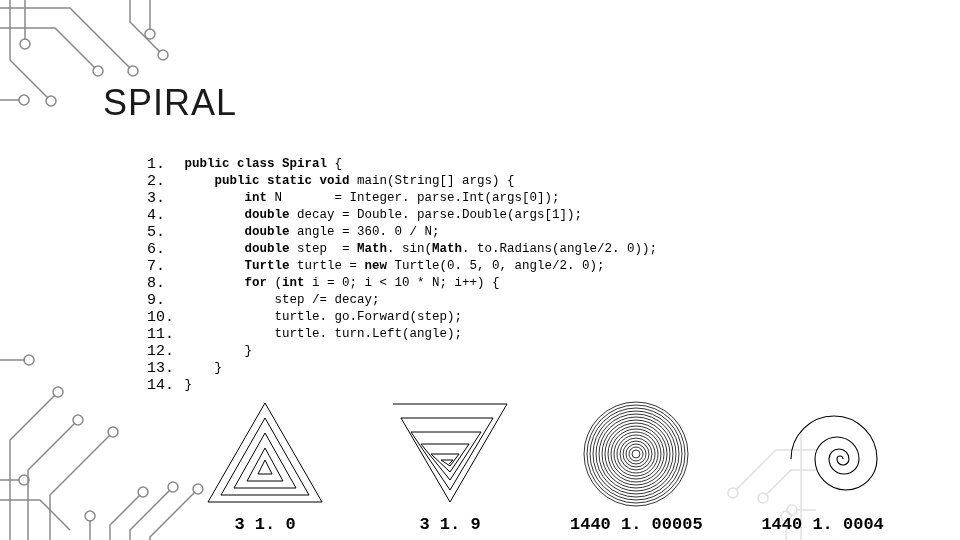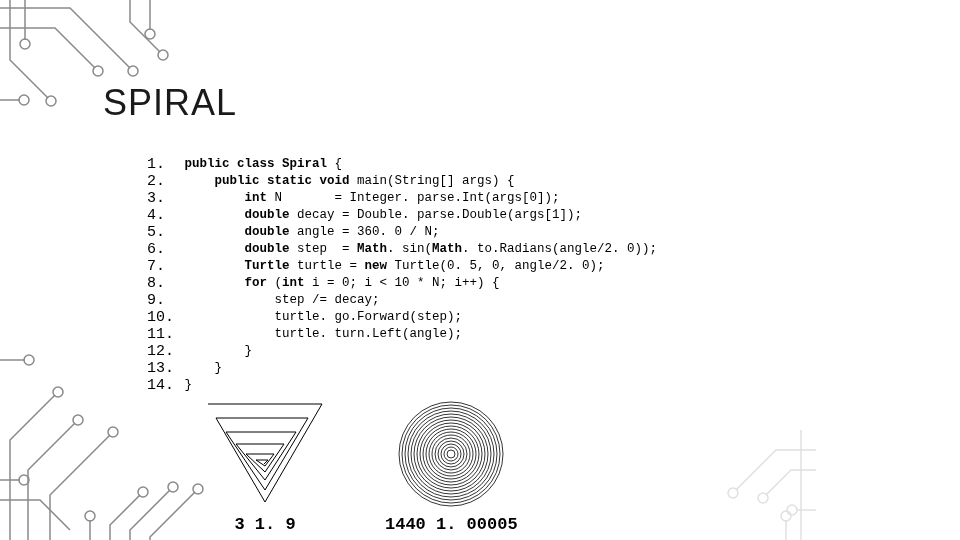--- a/index.html
+++ b/index.html
@@ -81,20 +81,34 @@
         <path d="M105 10 L105 120"></path>
       </g>
     </svg>
   </div>
 
   <h1 class="title">SPIRAL</h1>
 
   <div class="code" id="code"><div><span class="lineno">1.</span> <span class="kw">public class </span><span class="kw">Spiral</span> {</div><div><span class="lineno">2.</span>     <span class="kw">public static void </span>main(String[] args) {</div><div><span class="lineno">3.</span>         <span class="kw">int </span>N       = Integer. parse.Int(args[0]);</div><div><span class="lineno">4.</span>         <span class="kw">double </span>decay = Double. parse.Double(args[1]);</div><div><span class="lineno">5.</span>         <span class="kw">double </span>angle = 360. 0 / N;</div><div><span class="lineno">6.</span>         <span class="kw">double </span>step  = <span class="kw">Math</span>. sin(<span class="kw">Math</span>. to.Radians(angle/2. 0));</div><div><span class="lineno">7.</span>         <span class="kw">Turtle </span>turtle = <span class="kw">new </span>Turtle(0. 5, 0, angle/2. 0);</div><div><span class="lineno">8.</span>         <span class="kw">for </span>(<span class="kw">int </span>i = 0; i &lt; 10 * N; i++) {</div><div><span class="lineno">9.</span>             step /= decay;</div><div><span class="lineno">10.</span>             turtle. go.Forward(step);</div><div><span class="lineno">11.</span>             turtle. turn.Left(angle);</div><div><span class="lineno">12.</span>         }</div><div><span class="lineno">13.</span>     }</div><div><span class="lineno">14.</span> }</div></div>
 
   <div class="examples">
+    <div class="example">
+      <div class="figure">
+        <svg width="120" height="108" viewBox="0 0 120 108">
+          <g stroke="#000" stroke-width="1" fill="none">
+            <polygon points="60,3 117,102 3,102"></polygon>
+            <polygon points="60,18 104,95 16,95"></polygon>
+            <polygon points="60,33 91,88 29,88"></polygon>
+            <polygon points="60,48 78,81 42,81"></polygon>
+            <polygon points="60,60 67,74 53,74"></polygon>
+          </g>
+        </svg>
+      </div>
+      <div class="caption">3 1. 0</div>
+    </div>
 
     <div class="example">
       <div class="figure">
         <svg width="118" height="104" viewBox="0 0 118 104">
           <g stroke="#000" stroke-width="1" fill="none">
             <path d="M2 2 L116 2 L59 100 L10 16 L102 16 L59 88 L20 30 L90 30 L59 78 L30 42 L78 42 L59 70 L40 52 L68 52 L59 64 L50 58 L62 58 L58 62"></path>
           </g>
         </svg>
       </div>
       <div class="caption">3 1. 9</div>
@@ -120,15 +134,32 @@
               <circle cx="55" cy="55" r="13"></circle>
             <circle cx="55" cy="55" r="10"></circle>
               <circle cx="55" cy="55" r="7"></circle>
             <circle cx="55" cy="55" r="4"></circle>
           </g>
         </svg>
       </div>
       <div class="caption">1440 1. 00005</div>
     </div>
 
+    <div class="example">
+      <div class="figure">
+        <svg width="115" height="110" viewBox="0 0 115 110">
+          <g stroke="#000" stroke-width="1.1" fill="none">
+            <path d="M78 60
+                     a3 3 0 1 0 -6 0
+                     a6 6 0 1 0 12 0
+                     a10 10 0 1 0 -20 0
+                     a15 15 0 1 0 30 0
+                     a22 22 0 1 0 -44 0
+                     a31 31 0 1 0 62 0
+                     a43 43 0 1 0 -86 0"></path>
+          </g>
+        </svg>
+      </div>
+      <div class="caption">1440 1. 0004</div>
+    </div>
   </div>
 
 </div>
 
 </body></html>

